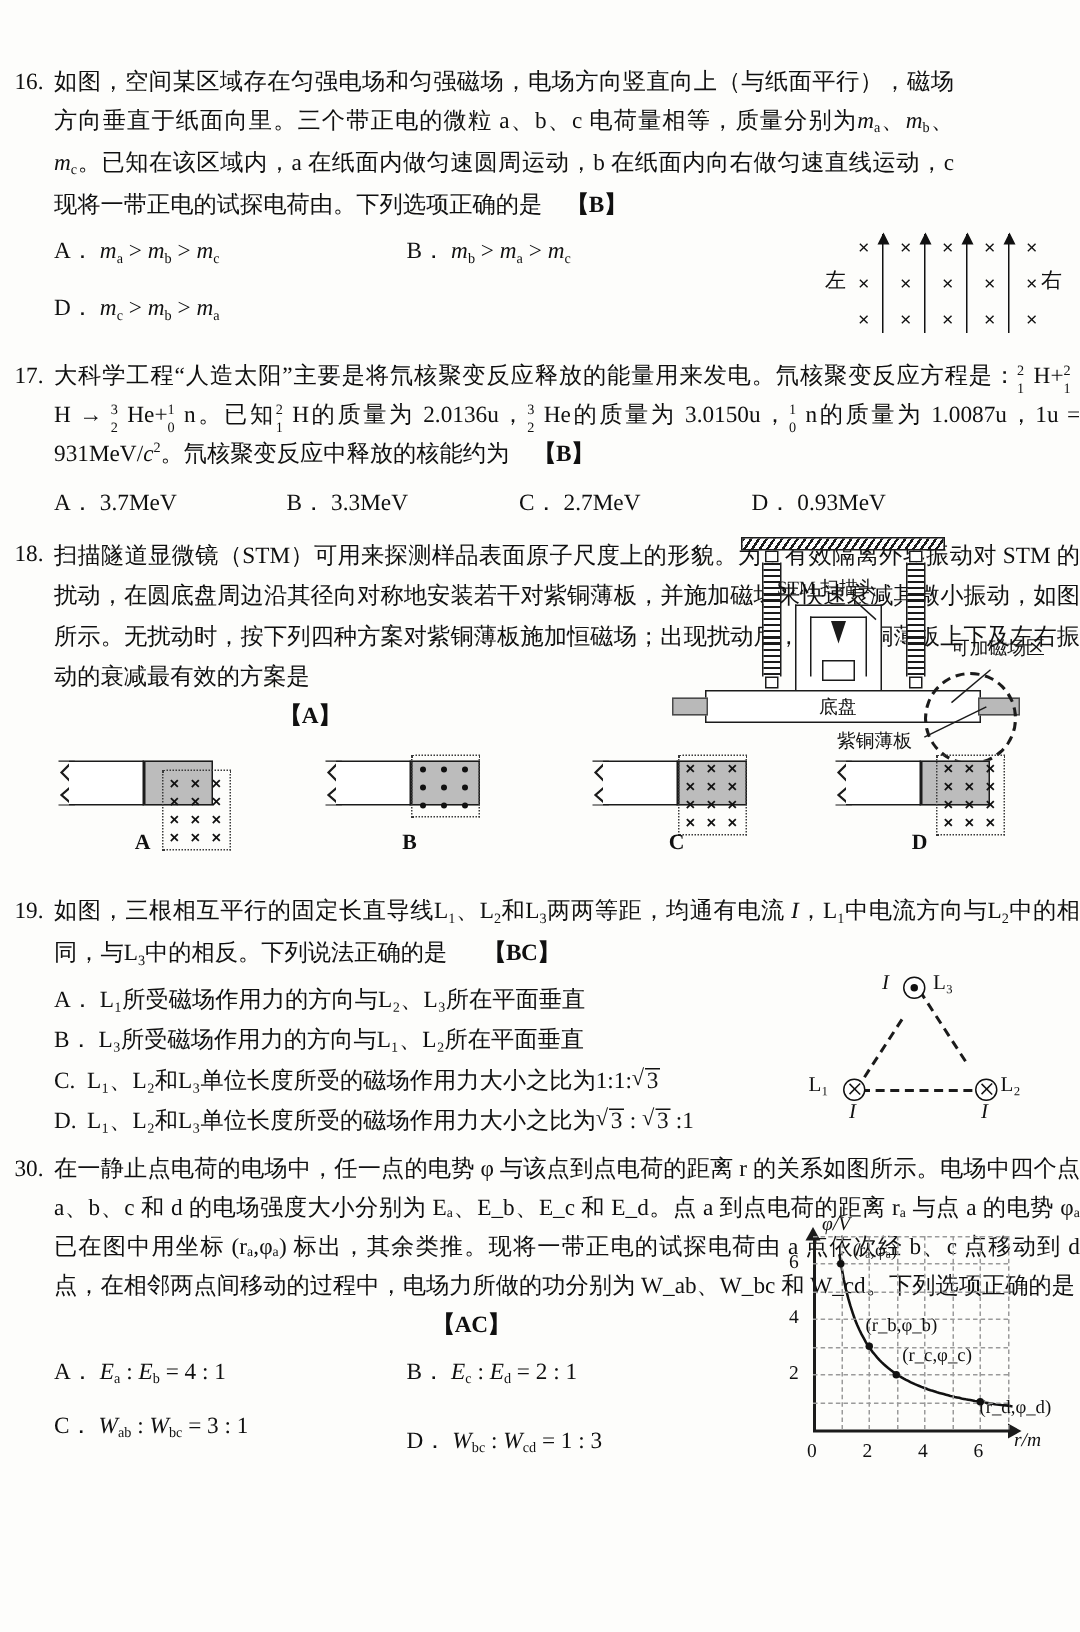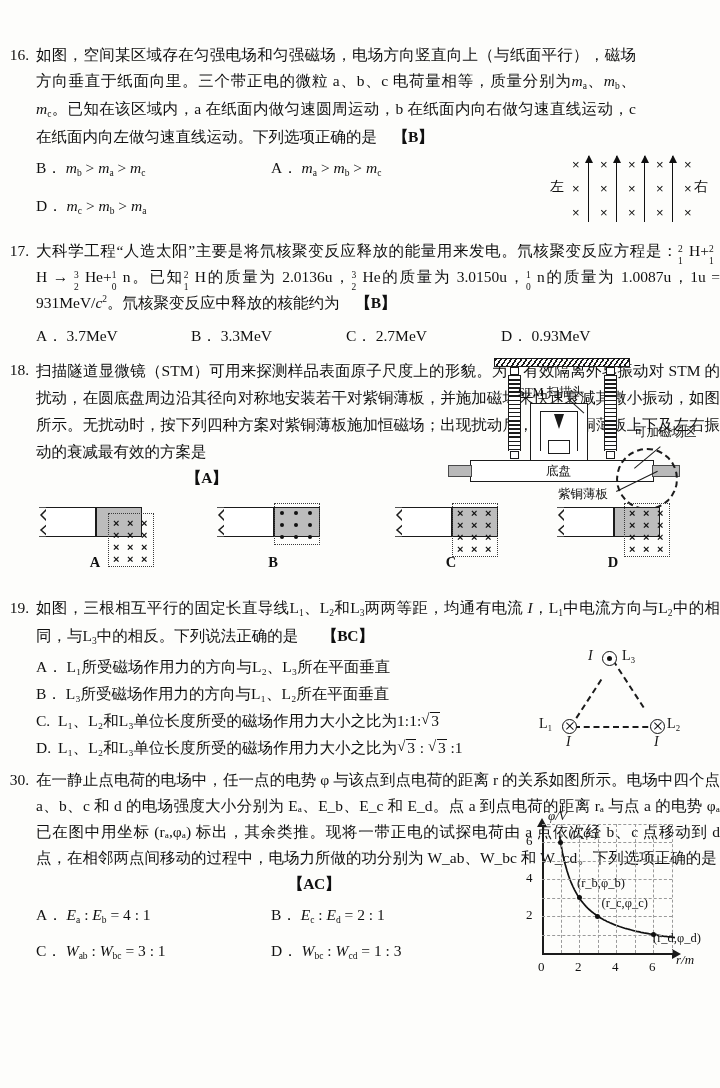--- a/index.html
+++ b/index.html
@@ -102,26 +102,26 @@
 </head>
 <body>
 
 <div class="page">
 
   <div class="q" style="padding-top:42px;">
     <div class="qhead">
       <div class="qnum">16.</div>
       <div class="qbody">
         <div class="qtext" style="width:600px;">
-          <span>如图，空间某区域存在匀强电场和匀强磁场，电场方向竖直向上（与纸面平行），磁场方向垂直于纸面向里。三个带正电的微粒 a、b、c 电荷量相等，质量分别为</span><span class="mathit">m</span><sub>a</sub>、<span class="mathit">m</span><sub>b</sub>、<span class="mathit">m</span><sub>c</sub><span>。已知在该区域内，a 在纸面内做匀速圆周运动，b 在纸面内向右做匀速直线运动，c 在纸面内向左做匀速直线运动。下列选项正确的是</span>
+          <span>如图，空间某区域存在匀强电场和匀强磁场，电场方向竖直向上（与纸面平行），磁场方向垂直于纸面向里。三个带正电的微粒 a、b、c 电荷量相等，质量分别为</span><span class="mathit">m</span><sub>a</sub>、<span class="mathit">m</span><sub>b</sub>、<span class="mathit">m</span><sub>c</sub><span>。已知在该区域内，a 在纸面内做匀速圆周运动，b 在纸面内向右做匀速直线运动，c 现将一带正电的试探电荷由。下列选项正确的是</span>
           <span class="ans" style="margin-left:12px;">【B】</span>
         </div>
         <div class="opts" style="width:470px;margin-top:4px;">
+          <div class="opt"><span class="olab">A．</span>&nbsp;<span class="mathit">m</span><sub>a</sub> &gt; <span class="mathit">m</span><sub>b</sub> &gt; <span class="mathit">m</span><sub>c</sub></div>
           <div class="opt"><span class="olab">B．</span>&nbsp;<span class="mathit">m</span><sub>b</sub> &gt; <span class="mathit">m</span><sub>a</sub> &gt; <span class="mathit">m</span><sub>c</sub></div>
-          <div class="opt"><span class="olab">A．</span>&nbsp;<span class="mathit">m</span><sub>a</sub> &gt; <span class="mathit">m</span><sub>b</sub> &gt; <span class="mathit">m</span><sub>c</sub></div>
           <div class="opt" style="margin-top:8px;"><span class="olab">D．</span>&nbsp;<span class="mathit">m</span><sub>c</sub> &gt; <span class="mathit">m</span><sub>b</sub> &gt; <span class="mathit">m</span><sub>a</sub></div>
         </div>
       </div>
     </div>
   </div>
 
   <div id="q16fig">
     <div class="fieldgrid" id="fieldgrid">
         <div class="fx" style="left: 14px; top: 4px;">×</div>
         <div class="fx" style="left: 42px; top: 4px;">×</div>
@@ -332,21 +332,21 @@
   <div class="q" style="margin-top:6px;">
     <div class="qhead">
       <div class="qnum">30.</div>
       <div class="qbody" style="width:450px;">
         <div class="qtext">在一静止点电荷的电场中，任一点的电势 φ 与该点到点电荷的距离 r 的关系如图所示。电场中四个点 a、b、c 和 d 的电场强度大小分别为 Eₐ、E_b、E_c 和 E_d。点 a 到点电荷的距离 rₐ 与点 a 的电势 φₐ 已在图中用坐标 (rₐ,φₐ) 标出，其余类推。现将一带正电的试探电荷由 a 点依次经 b、c 点移动到 d 点，在相邻两点间移动的过程中，电场力所做的功分别为 W_ab、W_bc 和 W_cd。下列选项正确的是</div>
         <span class="ans" style="margin-left:252px;">【AC】</span>
         <div class="opts" style="width:470px;margin-top:4px;">
           <div class="opt"><span class="olab">A．</span>&nbsp;<span class="mathit">E</span><sub>a</sub> : <span class="mathit">E</span><sub>b</sub> = 4 : 1</div>
           <div class="opt"><span class="olab">B．</span>&nbsp;<span class="mathit">E</span><sub>c</sub> : <span class="mathit">E</span><sub>d</sub> = 2 : 1</div>
           <div class="opt" style="margin-top:6px;"><span class="olab">C．</span>&nbsp;<span class="mathit">W</span><sub>ab</sub> : <span class="mathit">W</span><sub>bc</sub> = 3 : 1</div>
-          <div class="opt" style="margin-top:6px;"><span class="olab">D．</span>&nbsp;<span class="mathit">W</span><sub>bc</sub> : <span class="mathit">W</span><sub>cd</sub> = 1 : 3</div>
+          <div class="opt" style="margin-top:16px;"><span class="olab">D．</span>&nbsp;<span class="mathit">W</span><sub>bc</sub> : <span class="mathit">W</span><sub>cd</sub> = 1 : 3</div>
         </div>
       </div>
     </div>
   </div>
 
   <div id="graph">
     <div class="axlab" style="left:44px;top:0px;">φ/V</div>
     <div class="axlab" style="left:172px;top:144px;">r/m</div>
     <div class="gaxis" style="left:38px;top:16px;width:1.6px;height:130px;"></div>
     <div class="gaxis" style="left:38px;top:145px;width:132px;height:1.6px;"></div>

